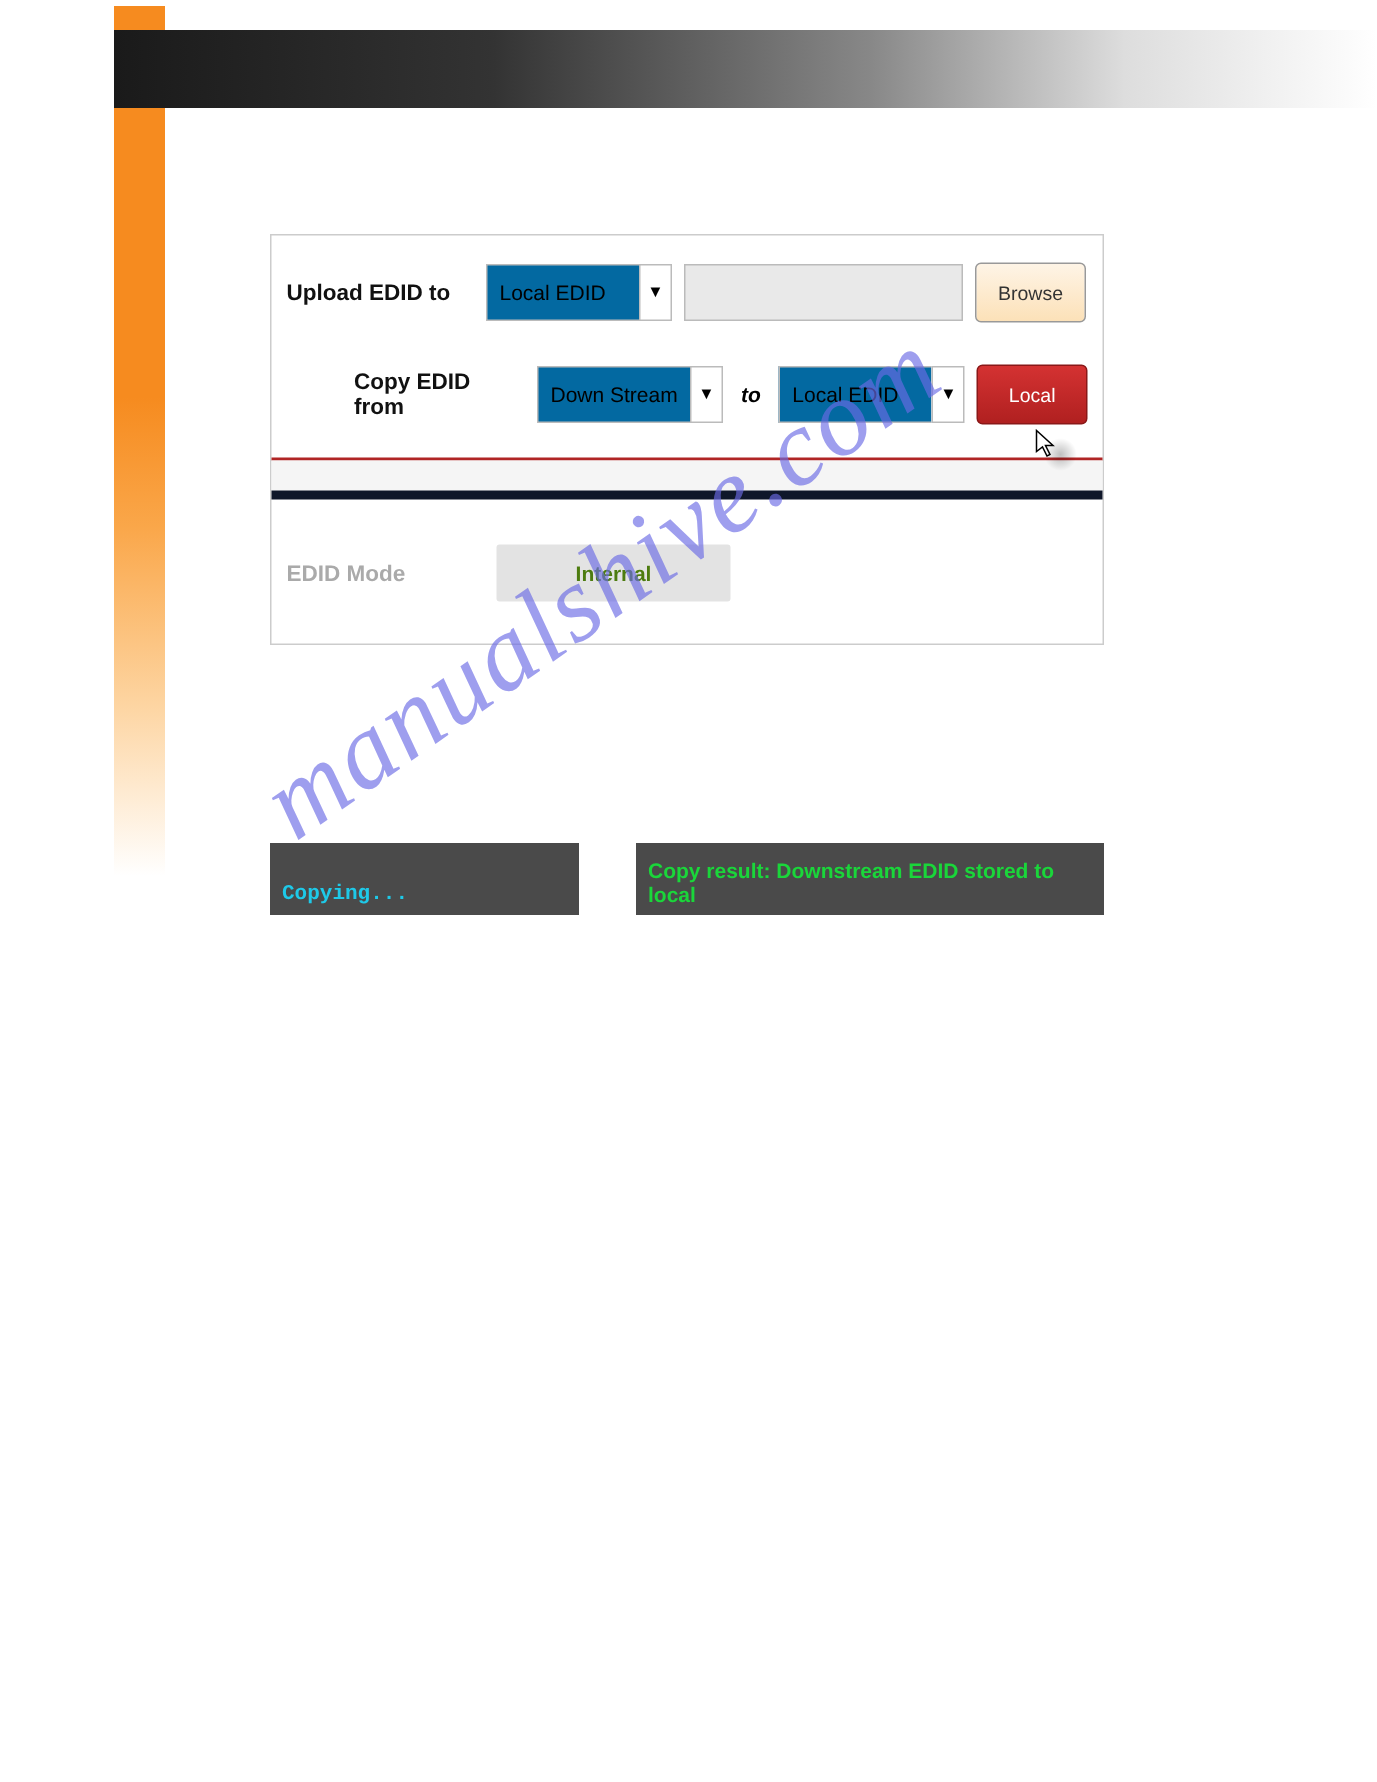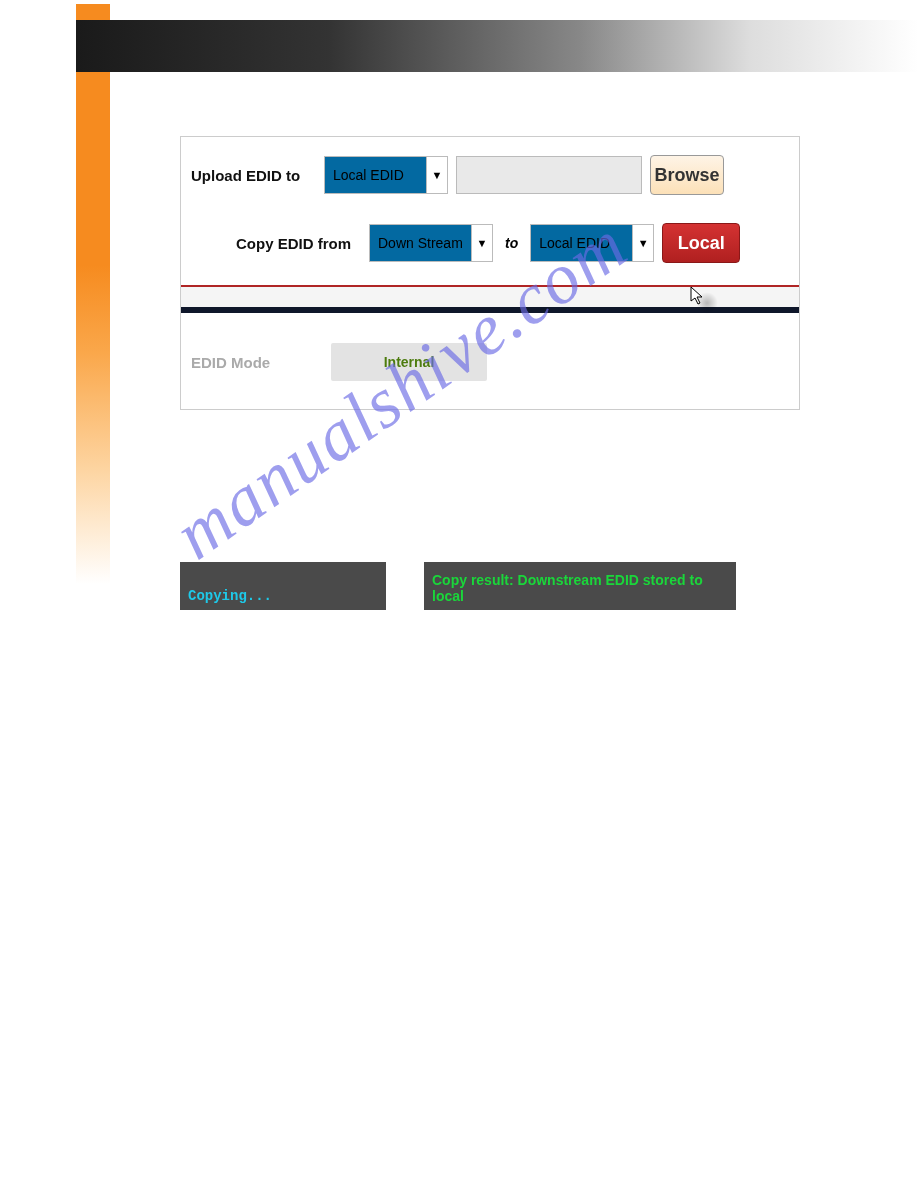--- a/index.html
+++ b/index.html
@@ -22,23 +22,23 @@
   .orange-bar {
     position: absolute;
     top: 4px;
     left: 76px;
     width: 34px;
     height: 580px;
     background: linear-gradient(to bottom, #f68b1f 0%, #f68b1f 45%, #faa74a 60%, #fdd4a0 80%, #fff 100%);
   }
   .panel {
     position: absolute;
-    top: 136px;
+    top: 156px;
     left: 180px;
-    width: 620px;
+    width: 556px;
     border: 1px solid #ccc;
     background: #fff;
   }
   .panel-section {
     padding: 18px 10px 22px 10px;
   }
   .row {
     display: flex;
     align-items: center;
     gap: 8px;
@@ -80,22 +80,22 @@
     height: 38px;
     border: 1px solid #bbb;
     background: #e9e9e9;
     width: 186px;
   }
   .btn {
     height: 40px;
     border: 1px solid #999;
     border-radius: 4px;
     padding: 0 14px;
-    font-size: 18px;
-    font-weight: bold;
+    font-size: 13px;
+    font-weight: normal;
     cursor: pointer;
     display: flex;
     align-items: center;
     justify-content: center;
   }
   .btn-browse {
     background: linear-gradient(to bottom, #fef4e6, #fce1b8);
     color: #333;
     width: 74px;
   }

